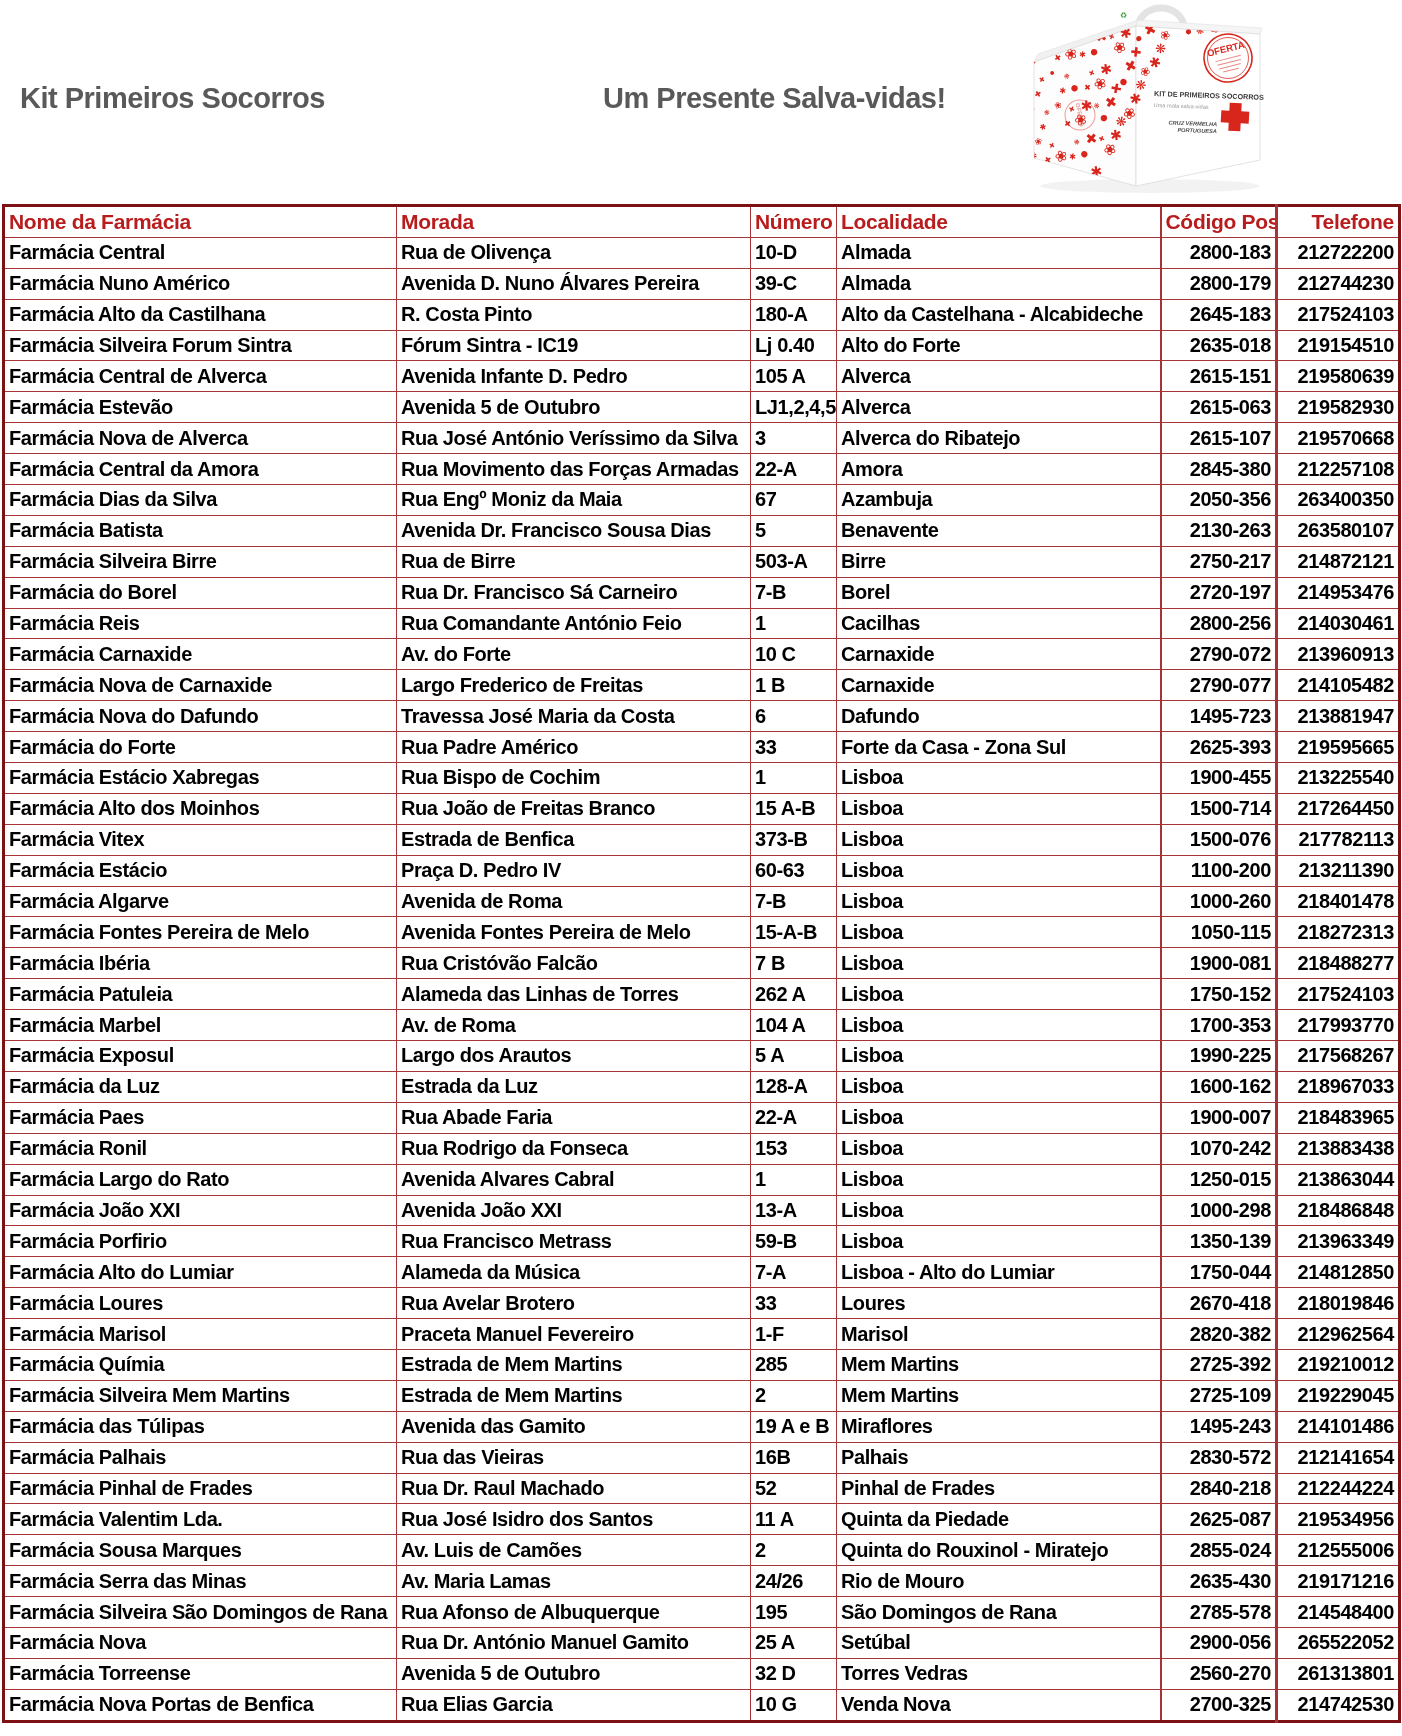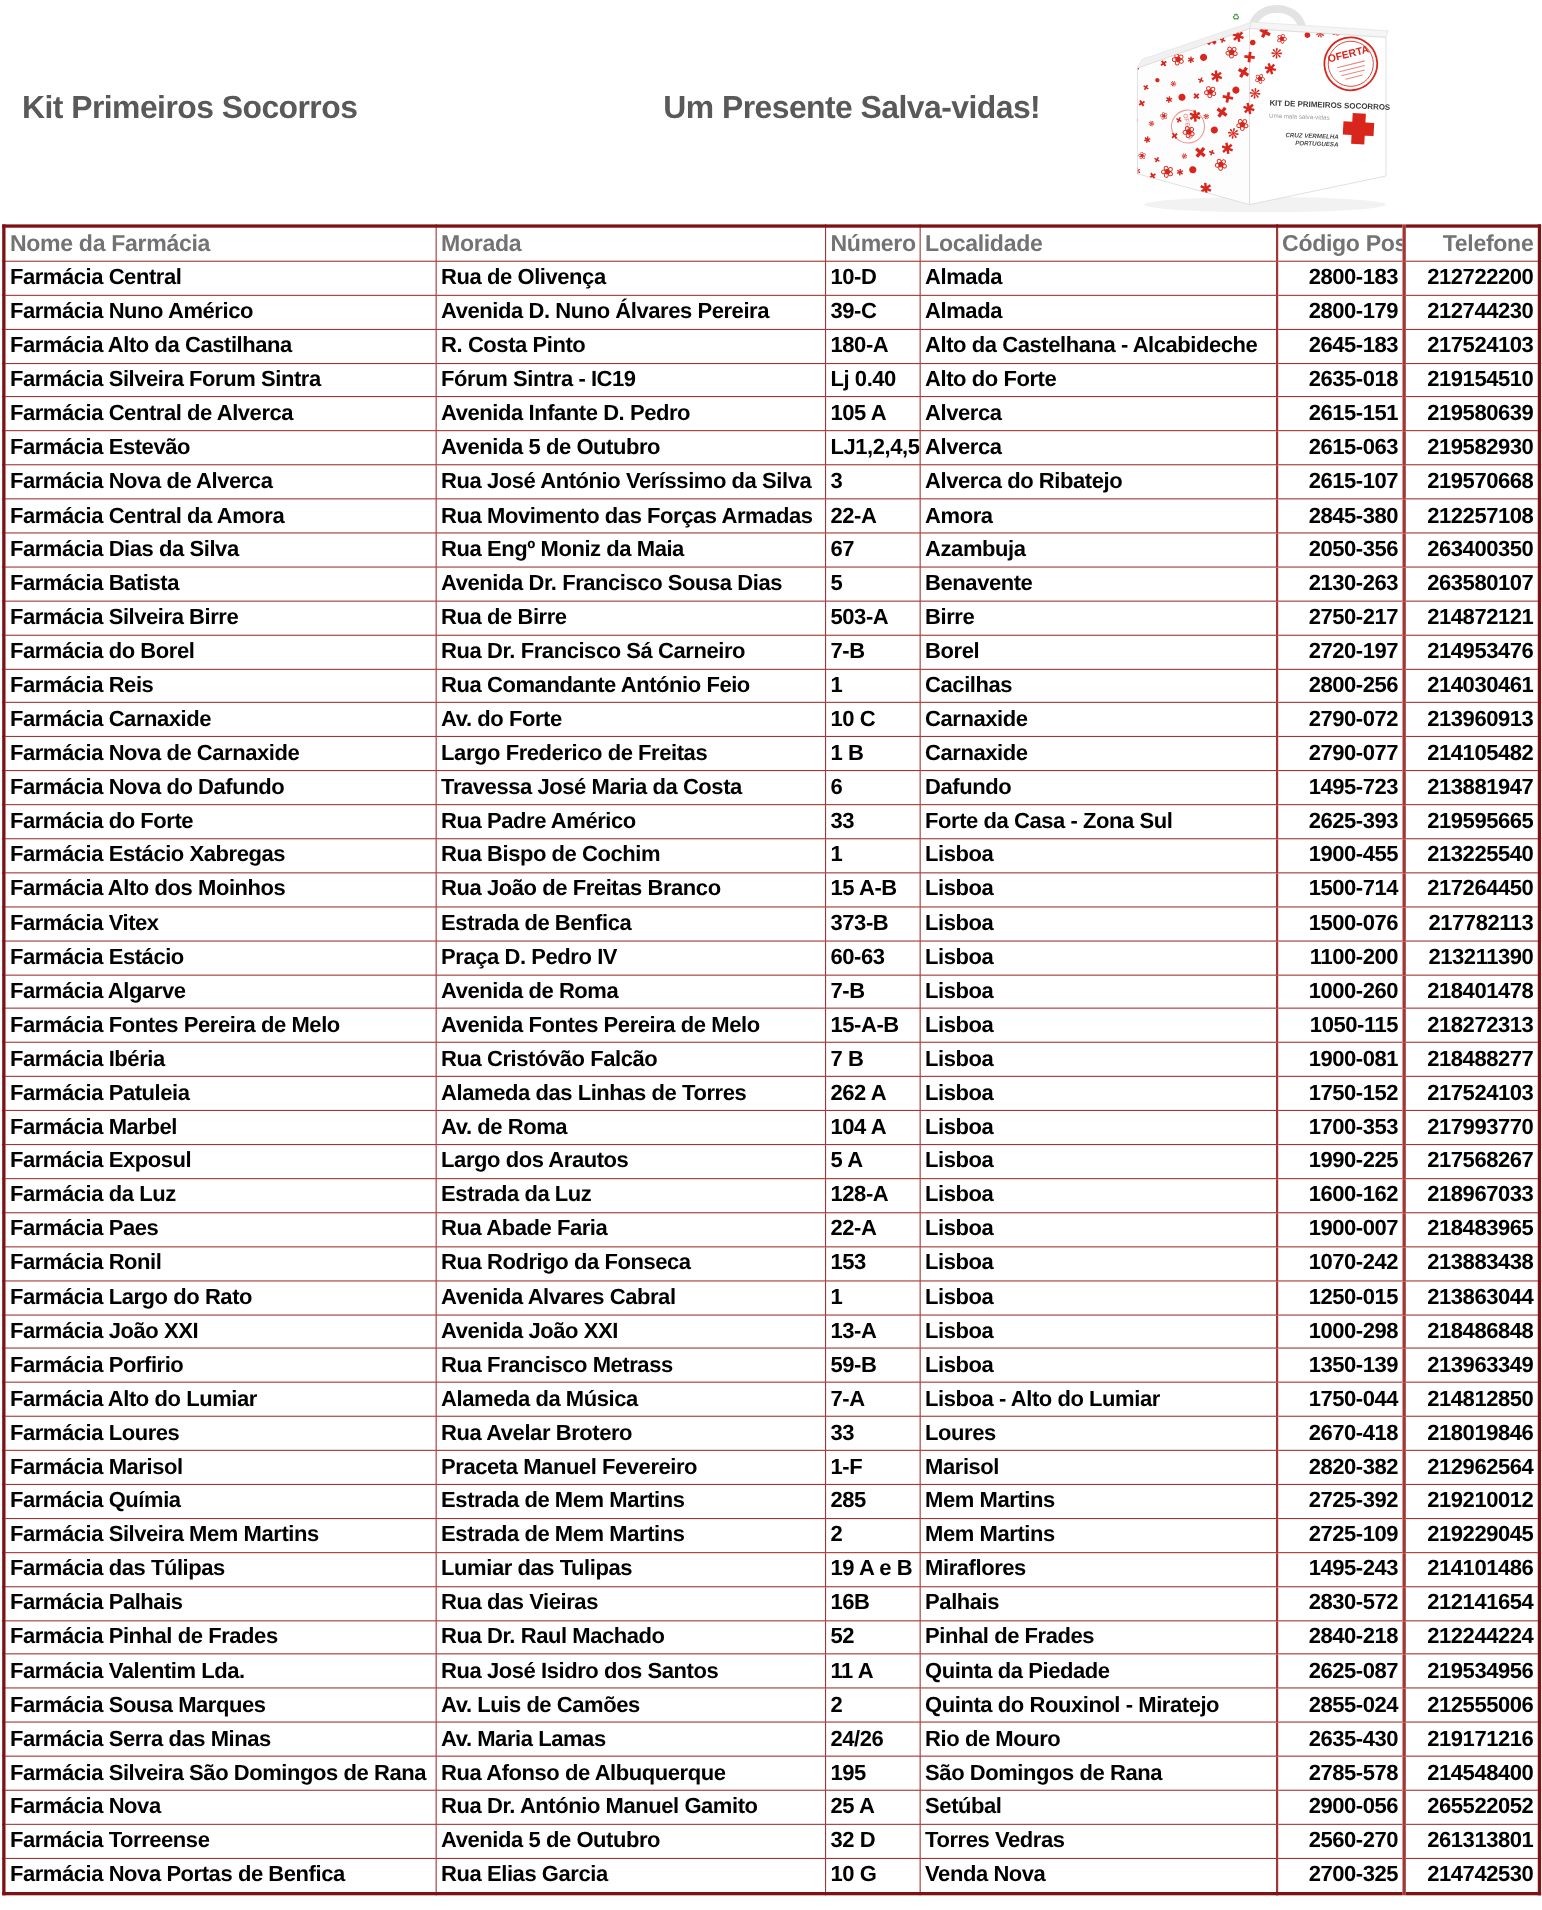--- a/index.html
+++ b/index.html
@@ -19,21 +19,21 @@
     position:absolute;left:2px;top:204px;width:1396px;
     border-collapse:collapse;table-layout:fixed;
     border:3px solid #7e1113;
   }
   #pharm td,#pharm th{
     border:1px solid #a33634;
     padding:0 4px;height:29.9px;line-height:29px;
     overflow:hidden;white-space:nowrap;
     font-size:20px;font-weight:bold;color:#000;letter-spacing:-0.4px;
   }
-  #pharm th{color:#737373;font-size:21px;letter-spacing:-0.3px;}
+  #pharm th{color:#b91c1c;font-size:21px;letter-spacing:-0.3px;}
   
   .c0,.c1,.c3{text-align:left;}
   .c2{padding-right:2px;}
   .c4{text-align:right;padding-right:10px;}
   .c5{text-align:right;padding-right:5px;}
   th.c2{text-align:left;padding-left:2px;}
   th.c3{}
   th.c4{text-align:center;padding:0 4px;}
   th.c5{text-align:right;}
   
@@ -500,21 +500,21 @@
       <tr>
         <td class="c0">Farmácia Silveira Mem Martins</td>
         <td class="c1">Estrada de Mem Martins</td>
         <td class="c2">2</td>
         <td class="c3">Mem Martins</td>
         <td class="c4">2725-109</td>
         <td class="c5">219229045</td>
       </tr>
       <tr>
         <td class="c0">Farmácia das Túlipas</td>
-        <td class="c1">Lumiar das Tulipas</td>
+        <td class="c1">Avenida das Gamito</td>
         <td class="c2">19 A e B</td>
         <td class="c3">Miraflores</td>
         <td class="c4">1495-243</td>
         <td class="c5">214101486</td>
       </tr>
       <tr>
         <td class="c0">Farmácia Palhais</td>
         <td class="c1">Rua das Vieiras</td>
         <td class="c2">16B</td>
         <td class="c3">Palhais</td>

